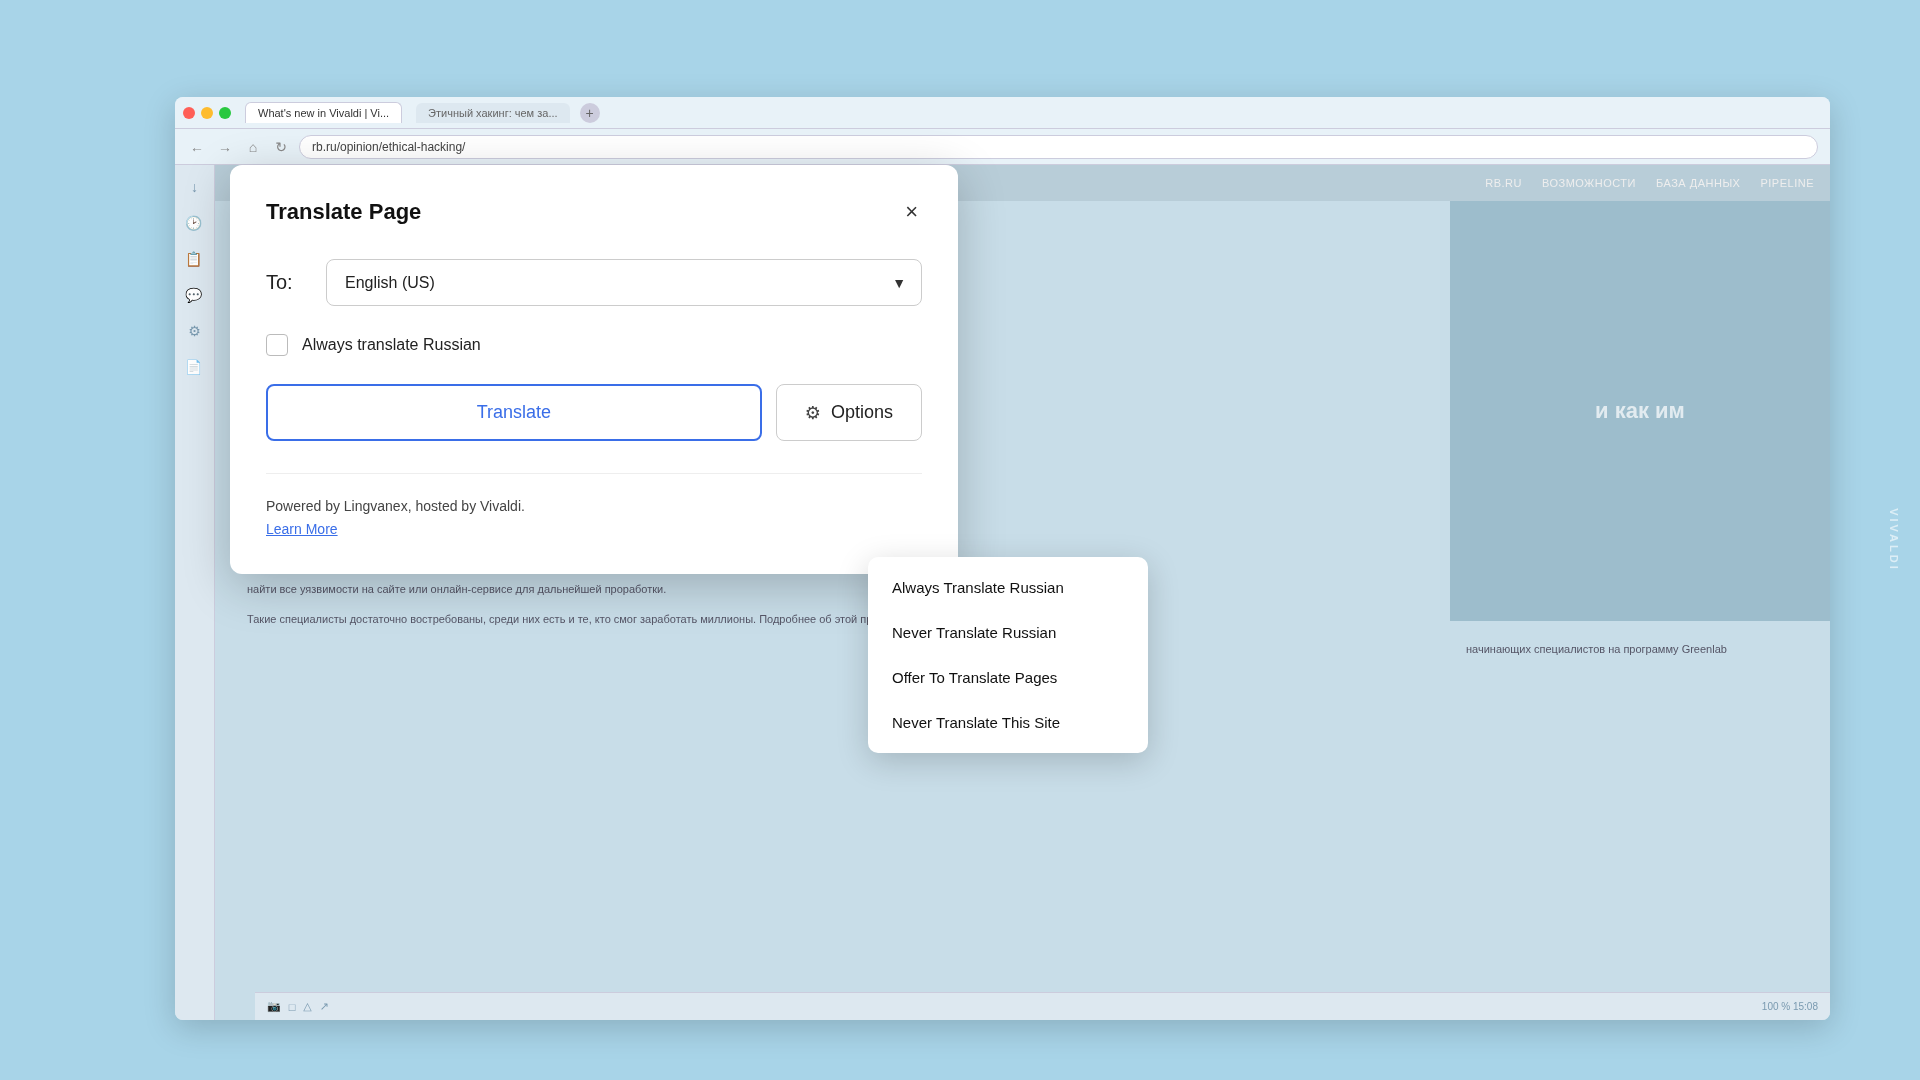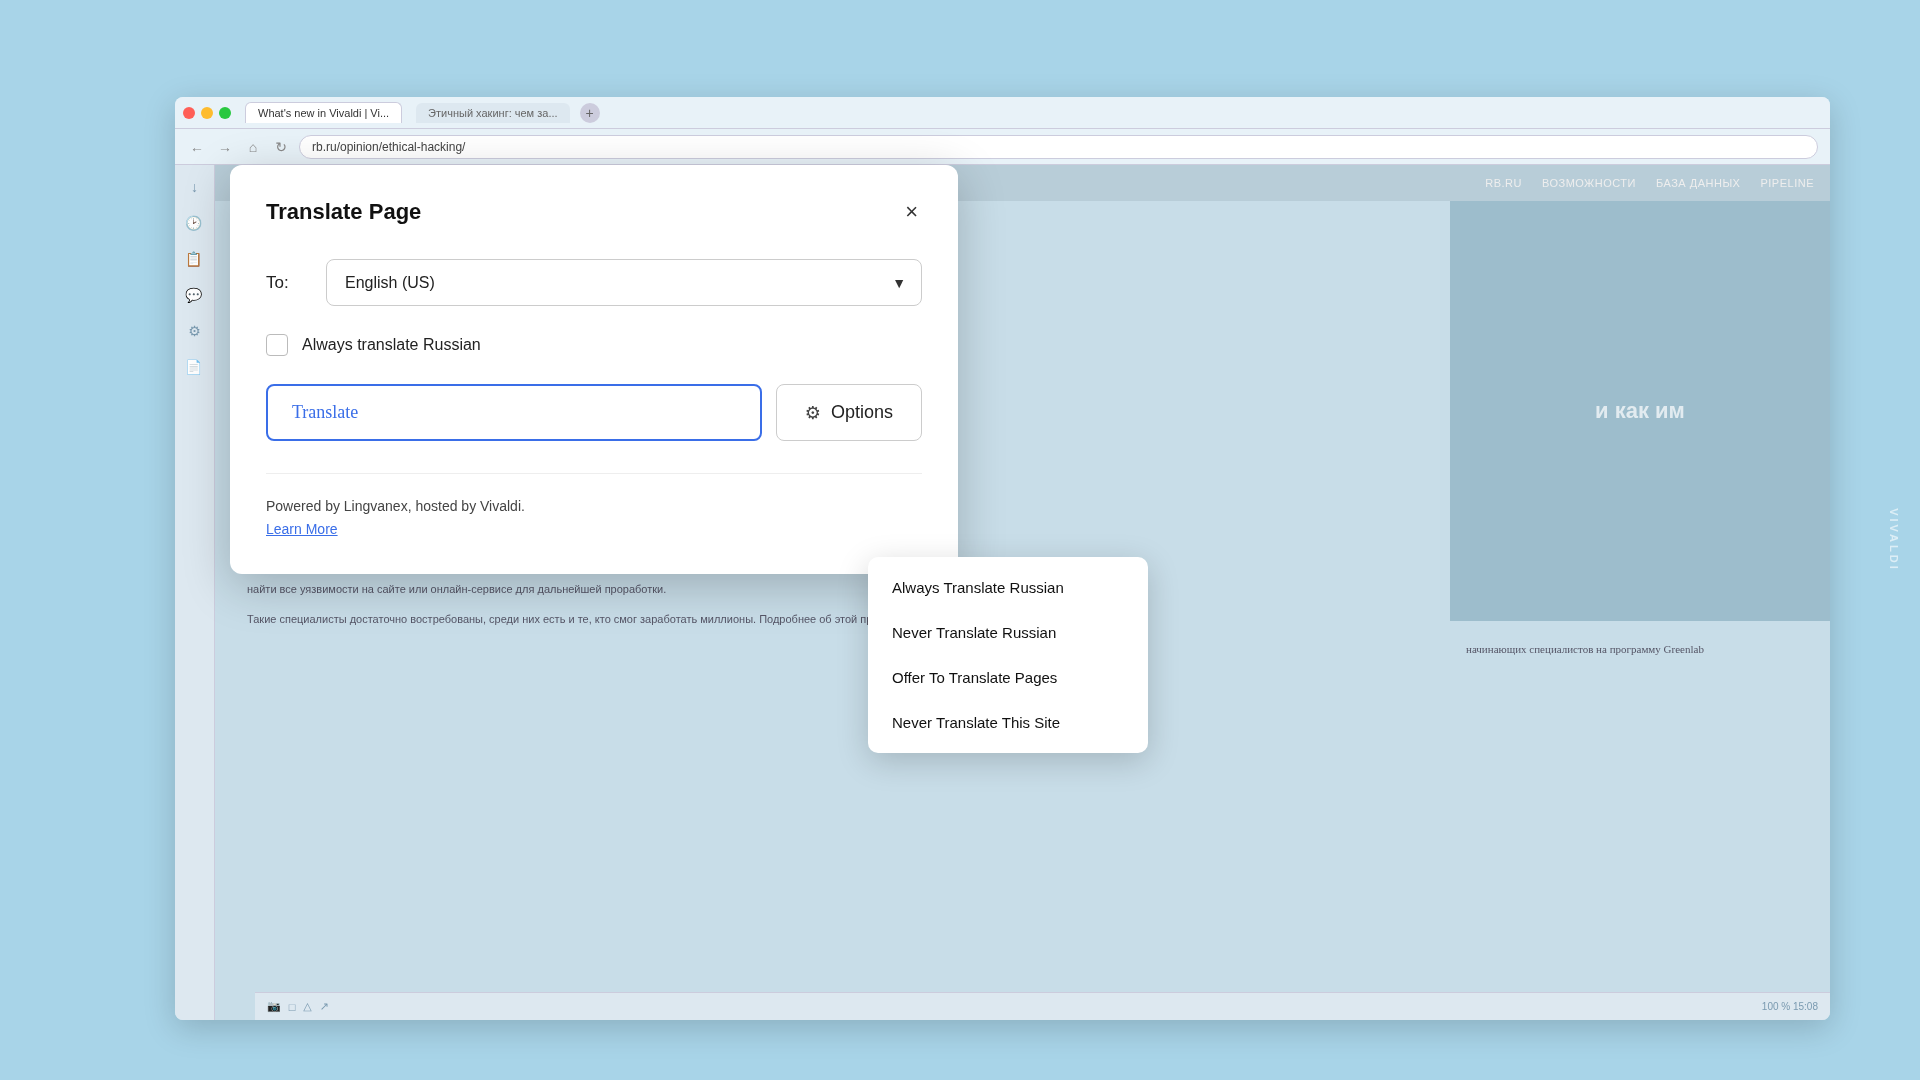--- a/index.html
+++ b/index.html
@@ -183,21 +183,20 @@
     .page-side {
       position: absolute;
       right: 0; top: 460px;
       width: 380px;
       padding: 16px;
     }
     .page-side-text {
       font-size: 11px;
       color: #556;
       line-height: 1.6;
-      font-family: Liberation Serif, serif;
     }
 
     
     .browser-bottom {
       position: absolute;
       bottom: 0; left: 40px; right: 0;
       height: 28px;
       background: #dde8f0;
       border-top: 1px solid #ccd;
       display: flex;
@@ -276,21 +275,21 @@
     }
 
     .dialog-row {
       display: flex;
       align-items: center;
       gap: 20px;
       margin-bottom: 28px;
     }
 
     .dialog-label {
-      font-size: 17px;
+      font-size: 20px;
       color: #222;
       min-width: 40px;
     }
 
     .lang-select {
       flex: 1;
       padding: 14px 18px;
       border: 1.5px solid #ccc;
       border-radius: 8px;
       font-size: 16px;
@@ -352,30 +351,29 @@
     }
 
     .dialog-buttons {
       display: flex;
       gap: 14px;
       margin-bottom: 32px;
     }
 
     .btn-translate {
       flex: 1;
-      padding: 16px 24px;
+      padding: 16px 16px;
       border: 2.5px solid #3a6ee8;
       border-radius: 8px;
       background: #fff;
       color: #3a6ee8;
       font-size: 18px;
       font-weight: 500;
       cursor: pointer;
-      text-align: left;
-      font-family: Liberation Serif, serif;
+      text-align: center;
     }
 
     .btn-options {
       padding: 16px 28px;
       border: 1.5px solid #ccc;
       border-radius: 8px;
       background: #fff;
       color: #222;
       font-size: 18px;
       cursor: pointer;

